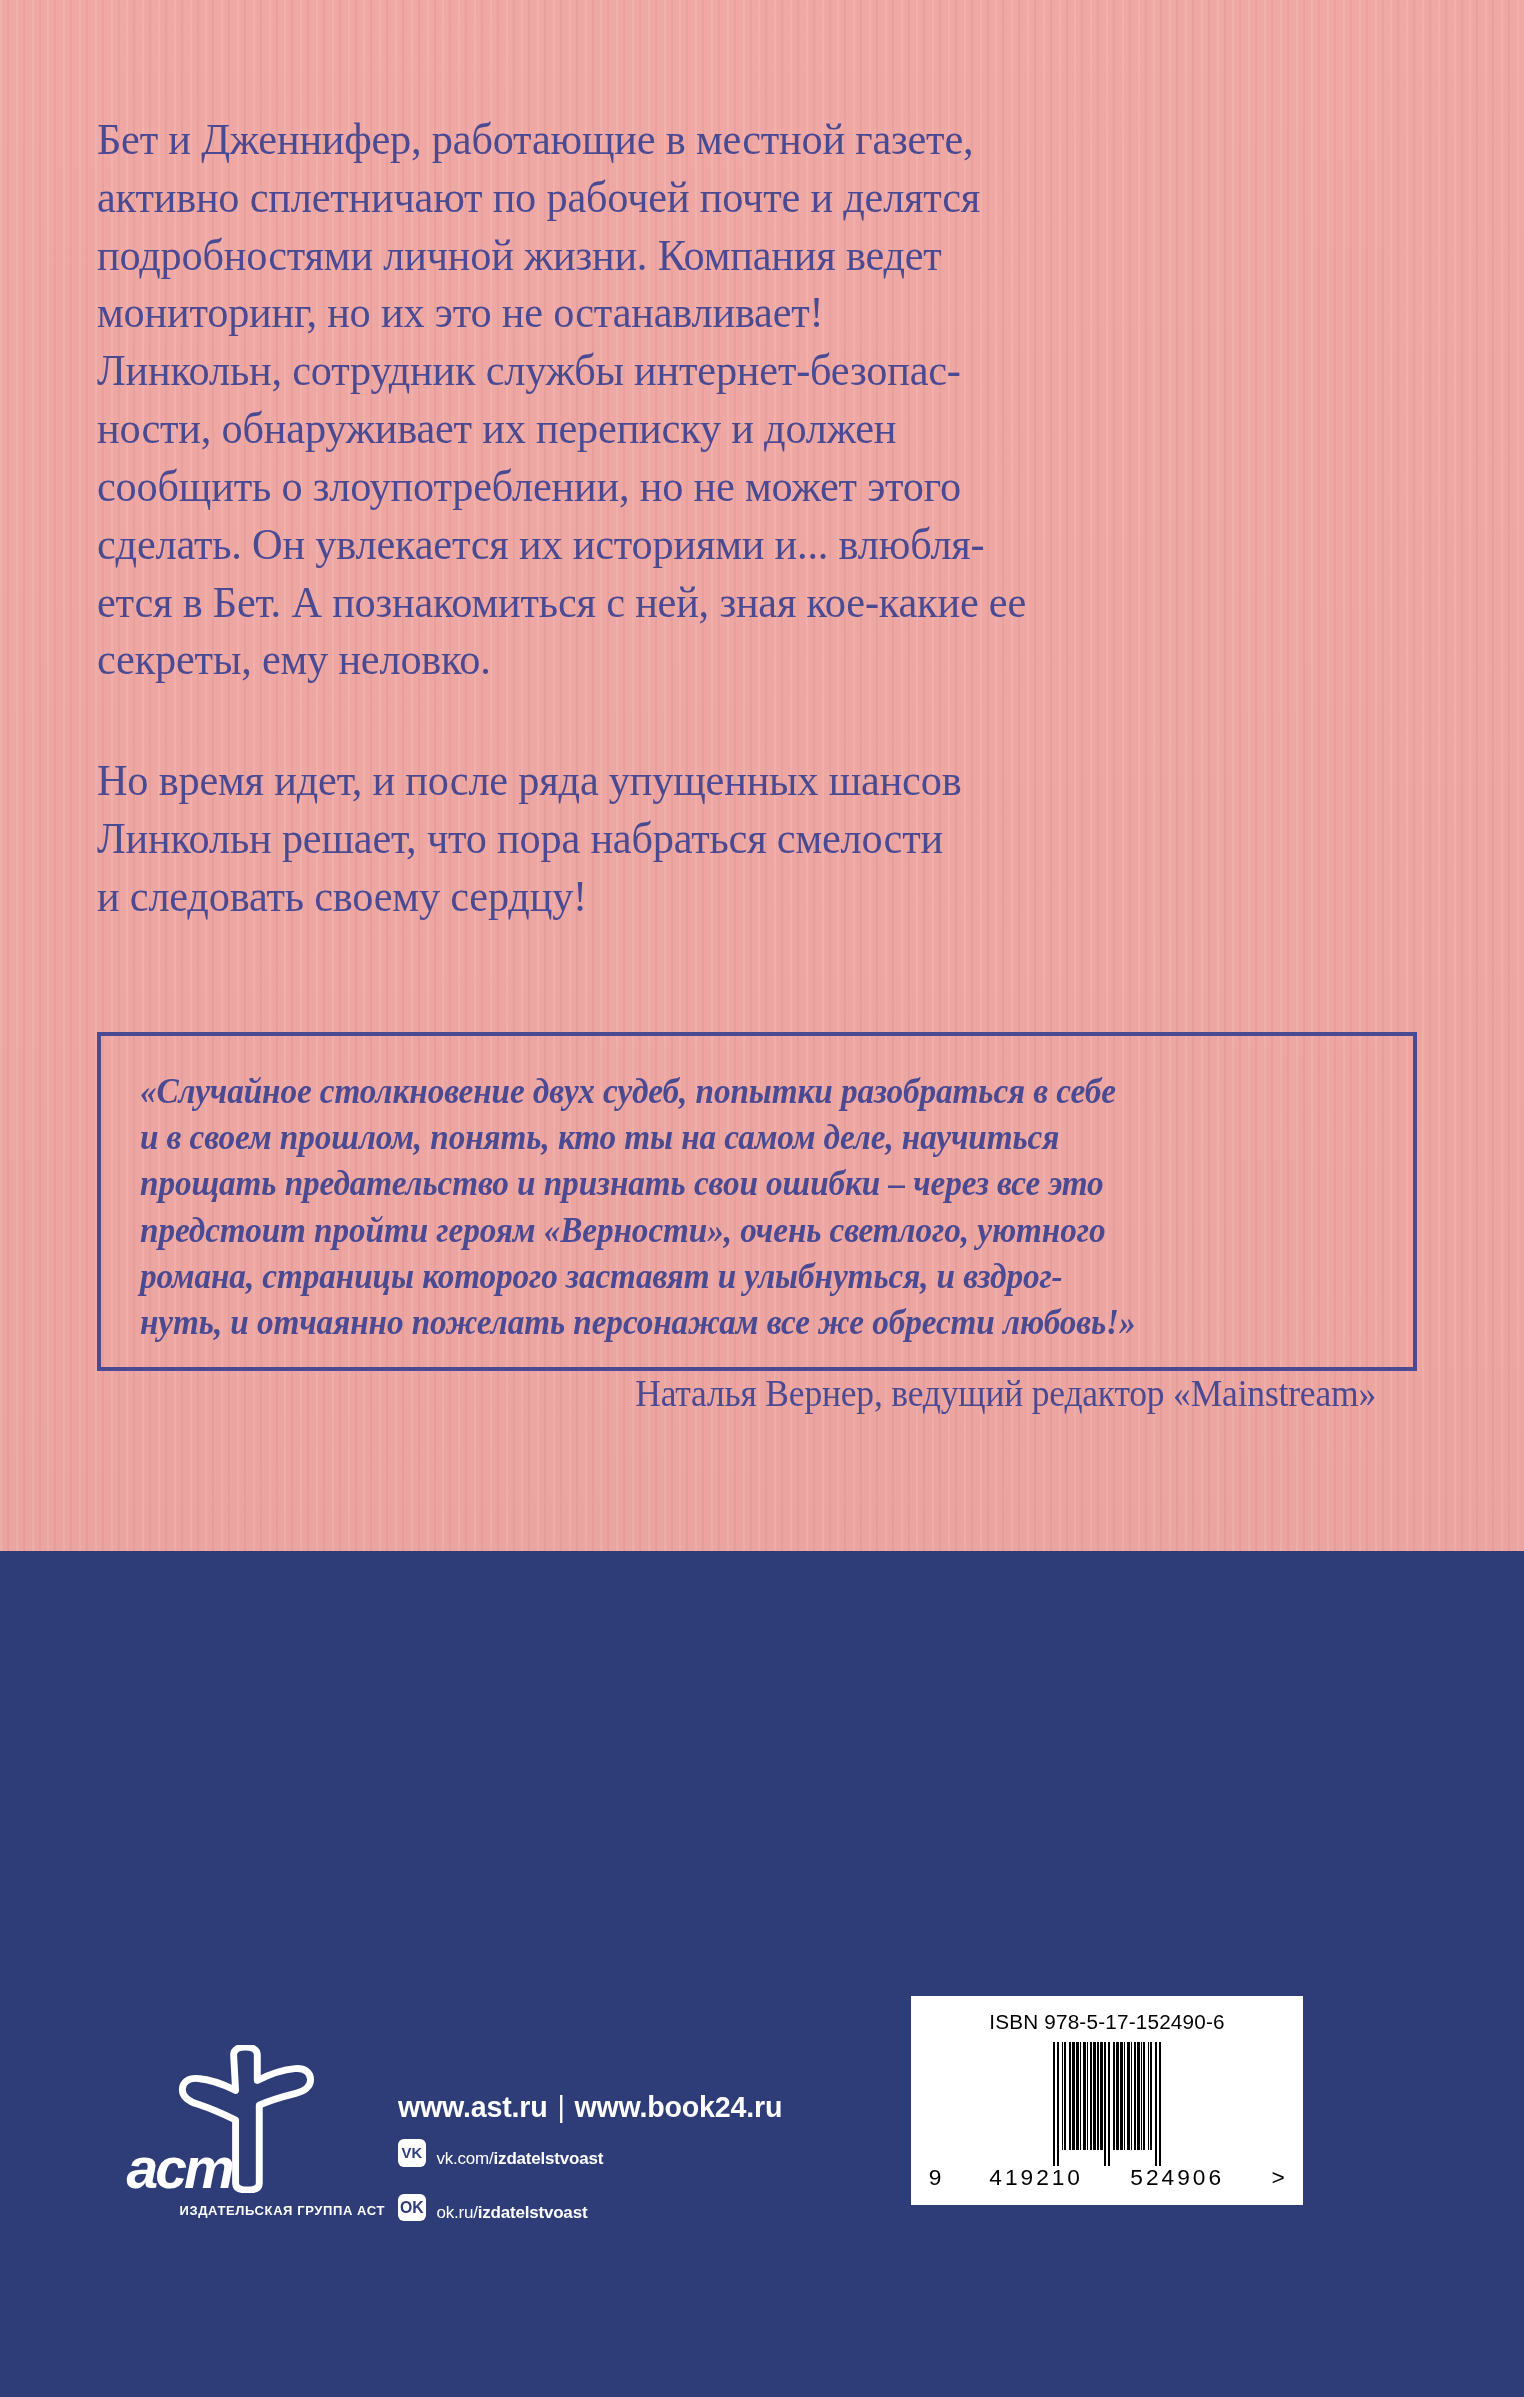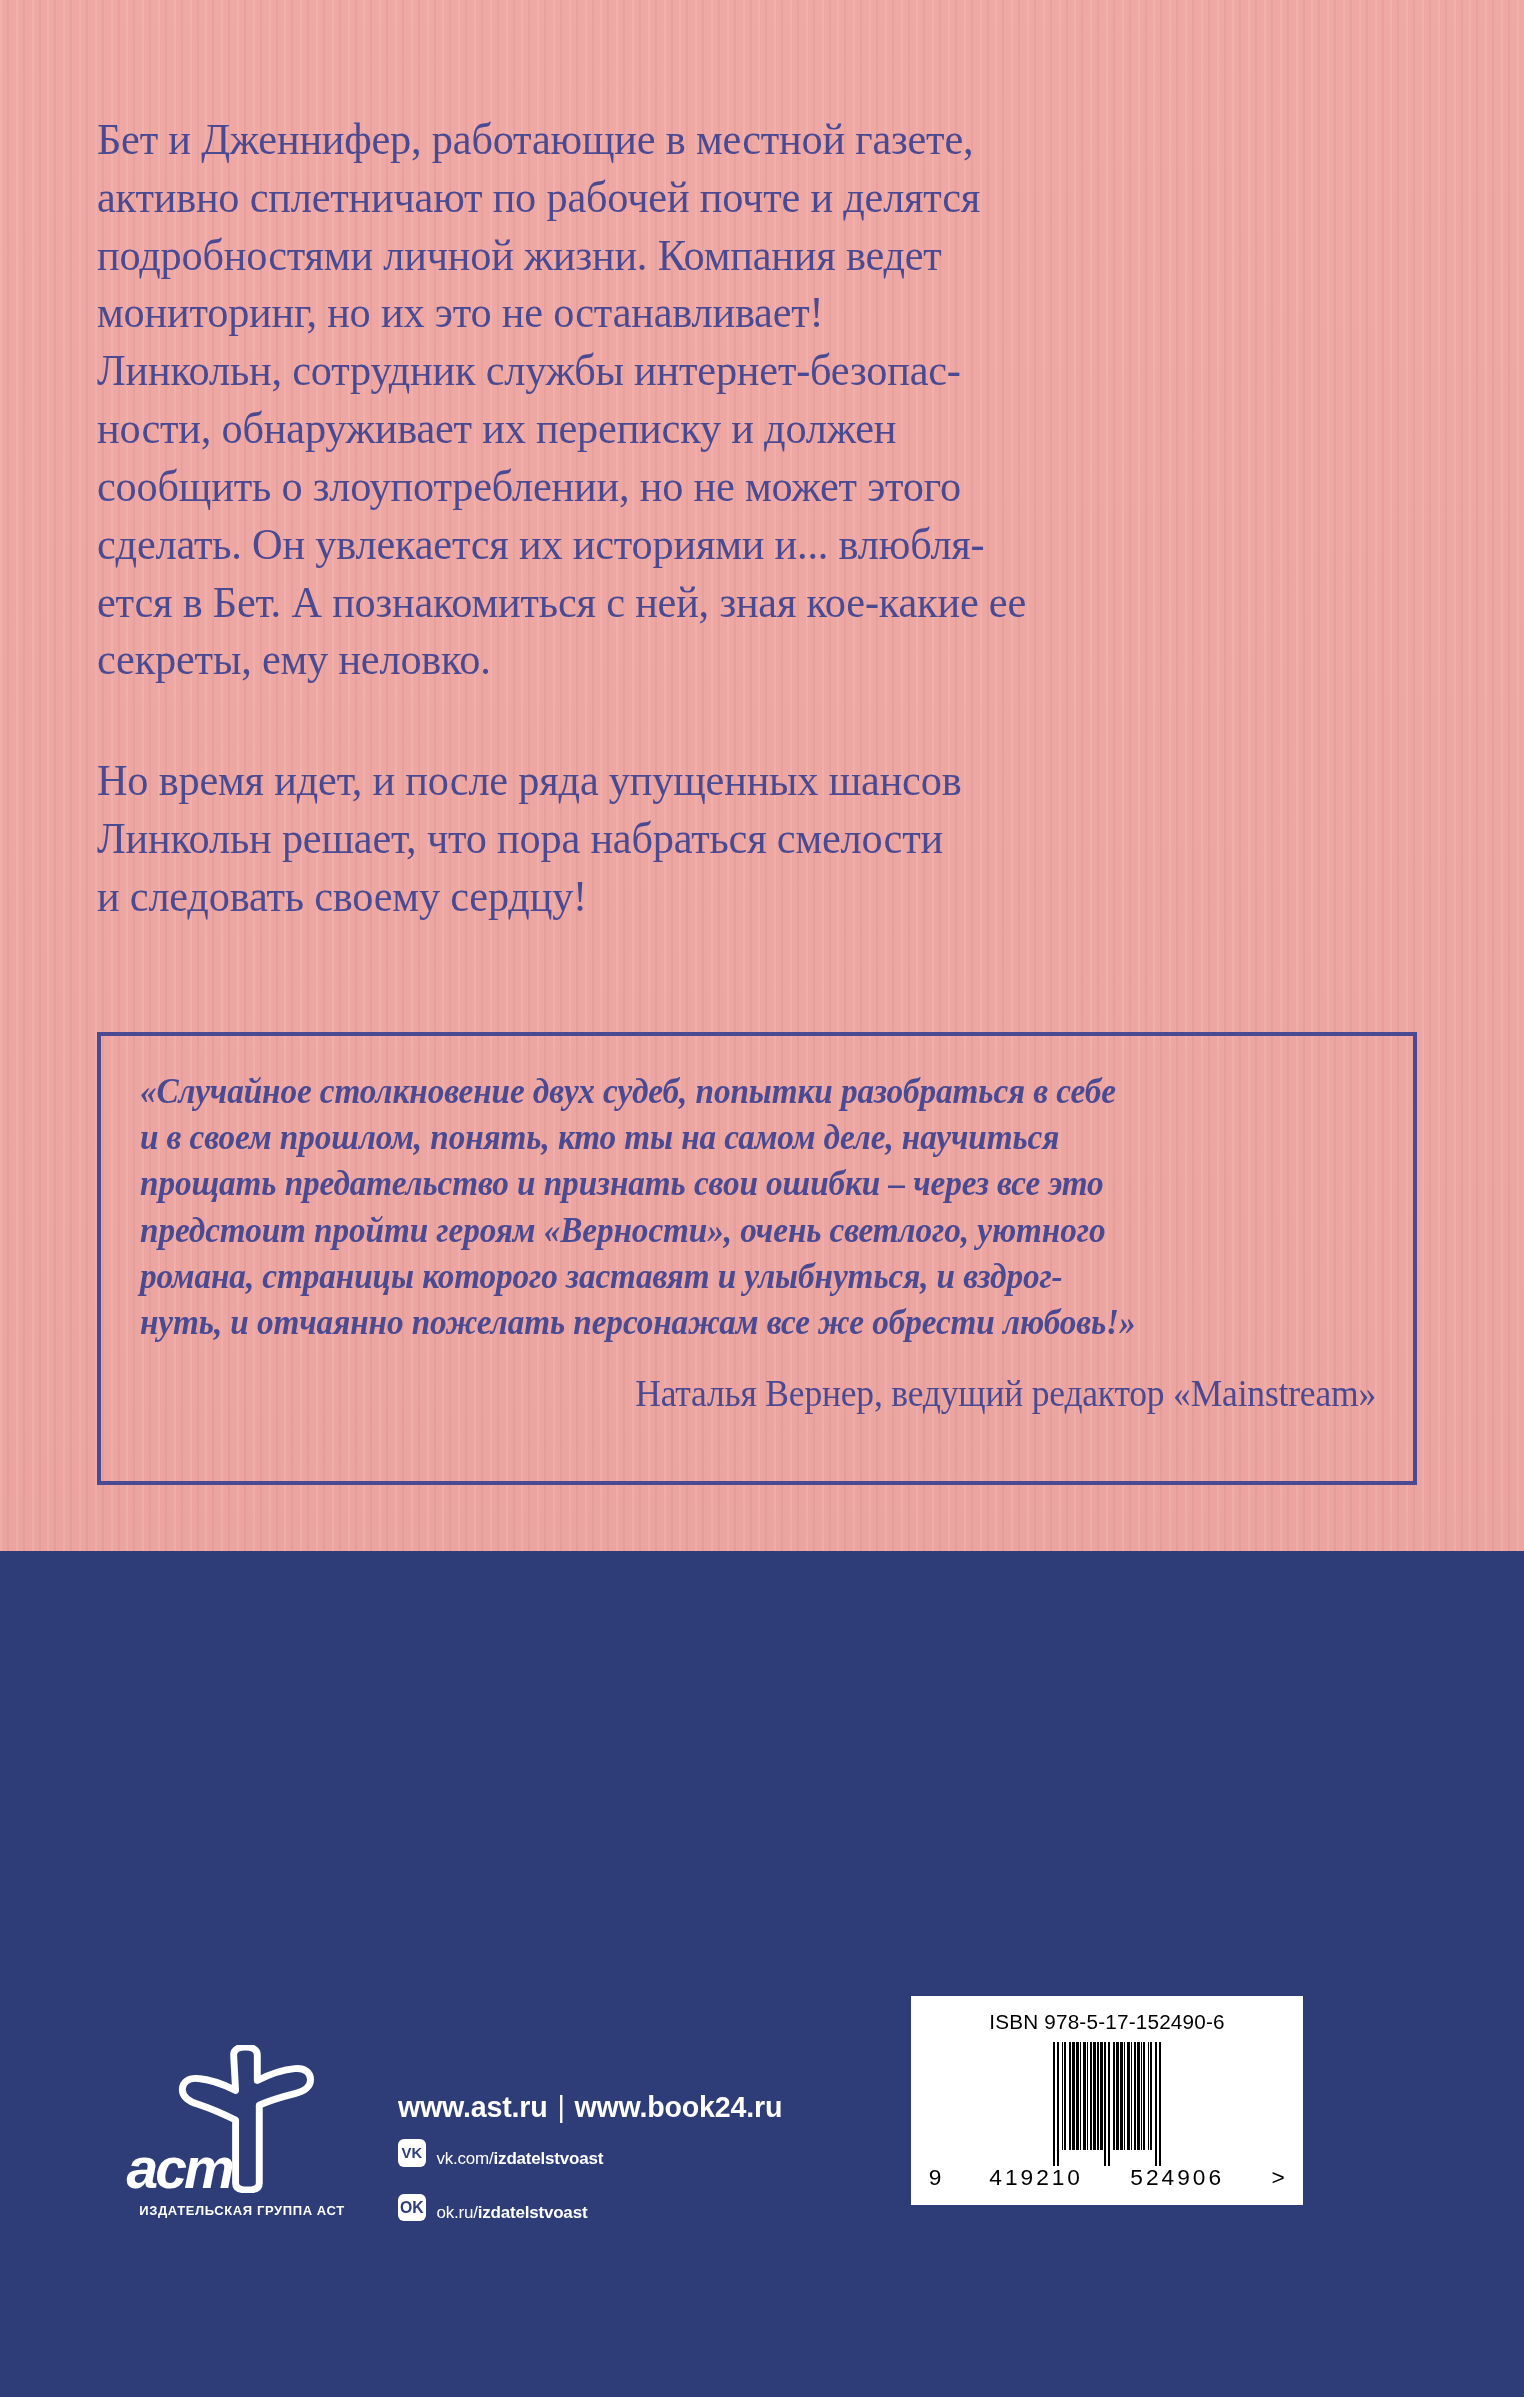--- a/index.html
+++ b/index.html
@@ -40,21 +40,21 @@
     font-weight:400;
     transform:scaleX(0.94);
     transform-origin:left center;
     white-space:pre-line;
   }
   .blurb p + p{ margin-top:63px; }
 
   
   .quotebox{
     position:absolute;
-    left:97px; top:1032px; width:1320px; height:453px;
+    left:97px; top:1032px; width:1320px; height:339px;
     border:4.9px solid #4A4A93;
     box-sizing:border-box;
   }
   .quotebox-inner{
     padding:33px 37px 0 39px;
   }
   .quote-text{
     margin:0;
     color:#4A4A93;
     font-family:"Liberation Serif", serif;
@@ -97,21 +97,21 @@
     padding:6.9px 11.8px 6.9px 13.8px;
     white-space:nowrap;
     line-height:1;
   }
 
   
   .logo-block{
     position:absolute;
     left:99px; top:2045px;
     width:286px;
-    text-align:center;
+    text-align:right;
   }
   .logo-art{
     position:relative;
     width:227px;height:148px;
     margin:0 auto;
   }
   .logo-art svg{display:block;}
   .logo-caption{
     margin-top:9.9px;
     color:#FFFFFF;

